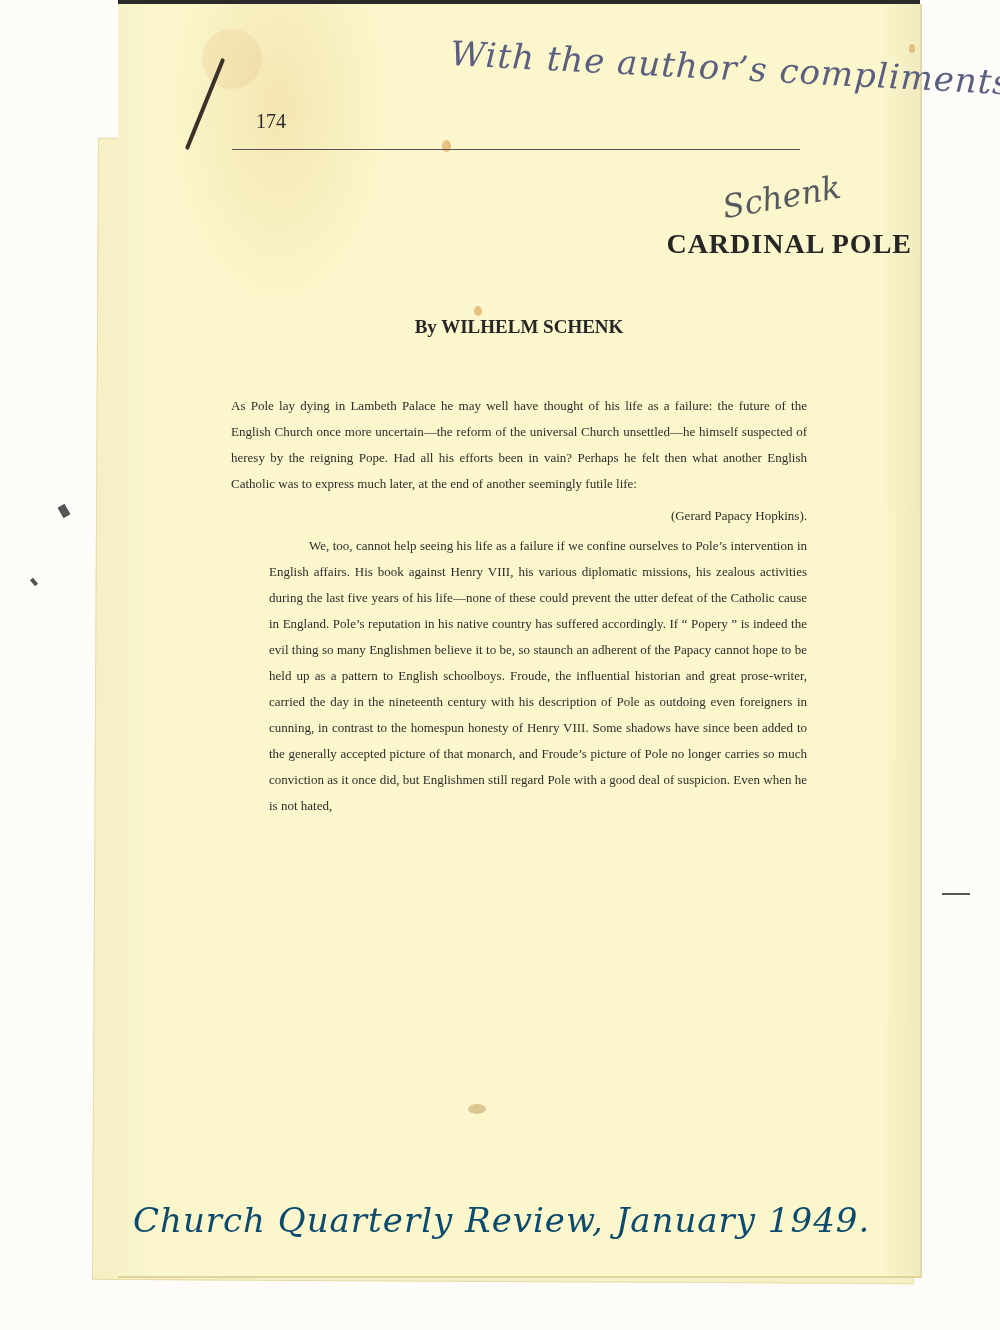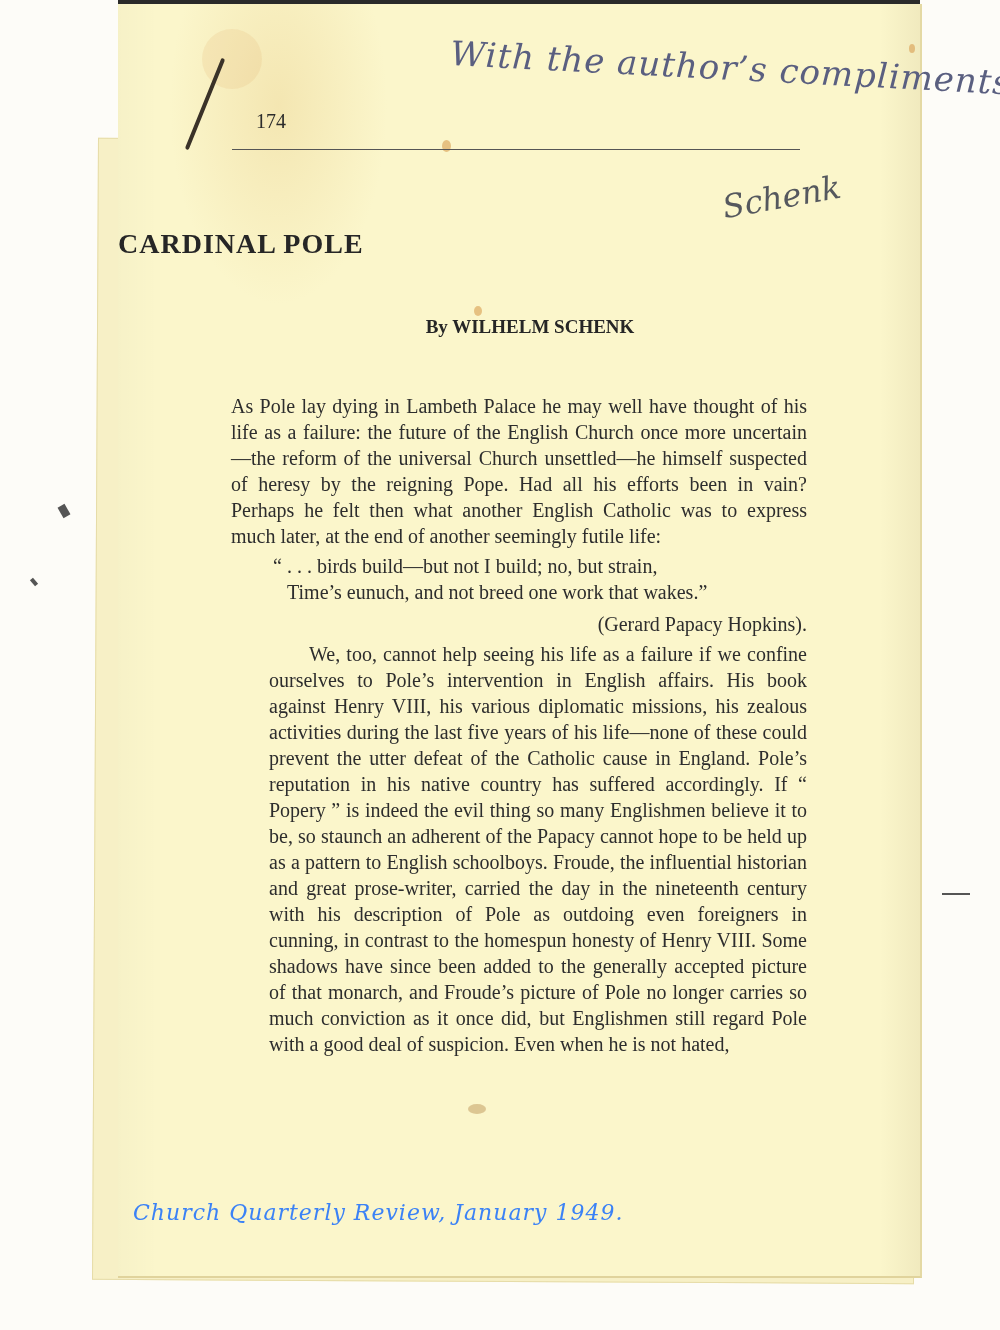--- a/index.html
+++ b/index.html
@@ -17,45 +17,45 @@
   .page {
     position: absolute; left: 118px; top: 4px; width: 802px; height: 1272px;
     background: #fbf6cb;
     background-image: radial-gradient(ellipse at 20% 8%, rgba(230,200,130,0.35) 0, rgba(0,0,0,0) 12%),
                       linear-gradient(90deg, rgba(0,0,0,0.02), rgba(0,0,0,0) 5%, rgba(0,0,0,0) 95%, rgba(120,90,40,0.08));
     border-right: 2px solid #e4d9a4; border-bottom: 2px solid #e0d39c;
   }
   .page-number { position: absolute; left: 114px; top: 106px; font-size: 20px; color: #2b2b2b; margin-left: 24px; }
   .header-rule { position: absolute; left: 114px; top: 145px; width: 568px; height: 1px; background: #555; }
   .title {
-    position: absolute; left: 0; width: 802px; top: 224px; text-align: left;
+    position: absolute; left: 0; width: 802px; top: 224px; text-align: right;
     font-size: 28px; font-weight: bold; letter-spacing: 1px; color: #262626;
     padding-right: 8px; box-sizing: border-box;
   }
   .byline {
-    position: absolute; left: 11px; width: 802px; top: 312px; text-align: center;
+    position: absolute; left: 0; width: 802px; top: 312px; text-align: center;
     font-size: 19px; font-weight: bold; color: #262626;
   }
   .body-text {
     position: absolute; left: 113px; top: 389px; width: 576px;
-    font-size: 20px; line-height: 26px; color: #2d2d2d; text-align: justify;
+    font-size: 13px; line-height: 26px; color: #2d2d2d; text-align: justify;
   }
   .body-text p { margin: 0; }
   .body-text .indent { text-indent: 40px; margin-left: 38px; }
   .verse { margin: 4px 0 0 0; }
   .verse .l1 { padding-left: 42px; }
   .verse .l2 { padding-left: 56px; }
   .attribution { text-align: right; margin-top: 6px; margin-bottom: 4px; }
   .hand {
     position: absolute; font-family: "DejaVu Serif", serif; font-style: italic;
     color: #4a4e6b; white-space: nowrap;
   }
   .hand-compliments { left: 450px; top: 48px; font-size: 34px; transform: rotate(3deg); color: #5a5f80; letter-spacing: 1px; }
   .hand-schenk { left: 722px; top: 178px; font-size: 32px; transform: rotate(-10deg); color: #55585e; }
-  .hand-source { left: 133px; top: 1200px; font-size: 22px; color: #3b82f6; letter-spacing: 1px; }
+  .hand-source { left: 133px; top: 1200px; font-size: 34px; color: #0c4a6e; letter-spacing: 1px; }
   .slash-mark {
     position: absolute; left: 203px; top: 55px; width: 4px; height: 98px;
     background: #3a3228; transform: rotate(22deg); border-radius: 2px;
   }
   .stain { position: absolute; border-radius: 50%; background: rgba(214,150,70,0.55); }
   .tick { position: absolute; background: #555; }
 </style>
 </head>
 <body>
 
@@ -70,24 +70,20 @@
   <div class="stain" style="left:350px;top:1100px;width:18px;height:10px;background:rgba(190,150,90,0.5);"></div>
 
   <div class="page-number">174</div>
   <div class="header-rule"></div>
 
   <div class="title">CARDINAL POLE</div>
   <div class="byline">By WILHELM SCHENK</div>
 
   <div class="body-text">
     <p>As Pole lay dying in Lambeth Palace he may well have thought of his life as a failure: the future of the English Church once more uncertain—the reform of the universal Church unsettled—he himself suspected of heresy by the reigning Pope. Had all his efforts been in vain? Perhaps he felt then what another English Catholic was to express much later, at the end of another seemingly futile life:</p>
-    <div class="verse">
-      <div class="l1">“ . . . birds build—but not I build; no, but strain,</div>
-      <div class="l2">Time’s eunuch, and not breed one work that wakes.”</div>
-    </div>
     <div class="attribution">(Gerard Papacy Hopkins).</div>
     <p class="indent">We, too, cannot help seeing his life as a failure if we confine ourselves to Pole’s intervention in English affairs. His book against Henry VIII, his various diplomatic missions, his zealous activities during the last five years of his life—none of these could prevent the utter defeat of the Catholic cause in England. Pole’s reputation in his native country has suffered accordingly. If “ Popery ” is indeed the evil thing so many Englishmen believe it to be, so staunch an adherent of the Papacy cannot hope to be held up as a pattern to English schoolboys. Froude, the influential historian and great prose-writer, carried the day in the nineteenth century with his description of Pole as outdoing even foreigners in cunning, in contrast to the homespun honesty of Henry VIII. Some shadows have since been added to the generally accepted picture of that monarch, and Froude’s picture of Pole no longer carries so much conviction as it once did, but Englishmen still regard Pole with a good deal of suspicion. Even when he is not hated,</p>
   </div>
 </div>
 
 <div class="slash-mark"></div>
 <div class="hand hand-compliments">With the author’s compliments.</div>
 <div class="hand hand-schenk">Schenk</div>
 <div class="hand hand-source">Church Quarterly Review, January 1949.</div>
 

